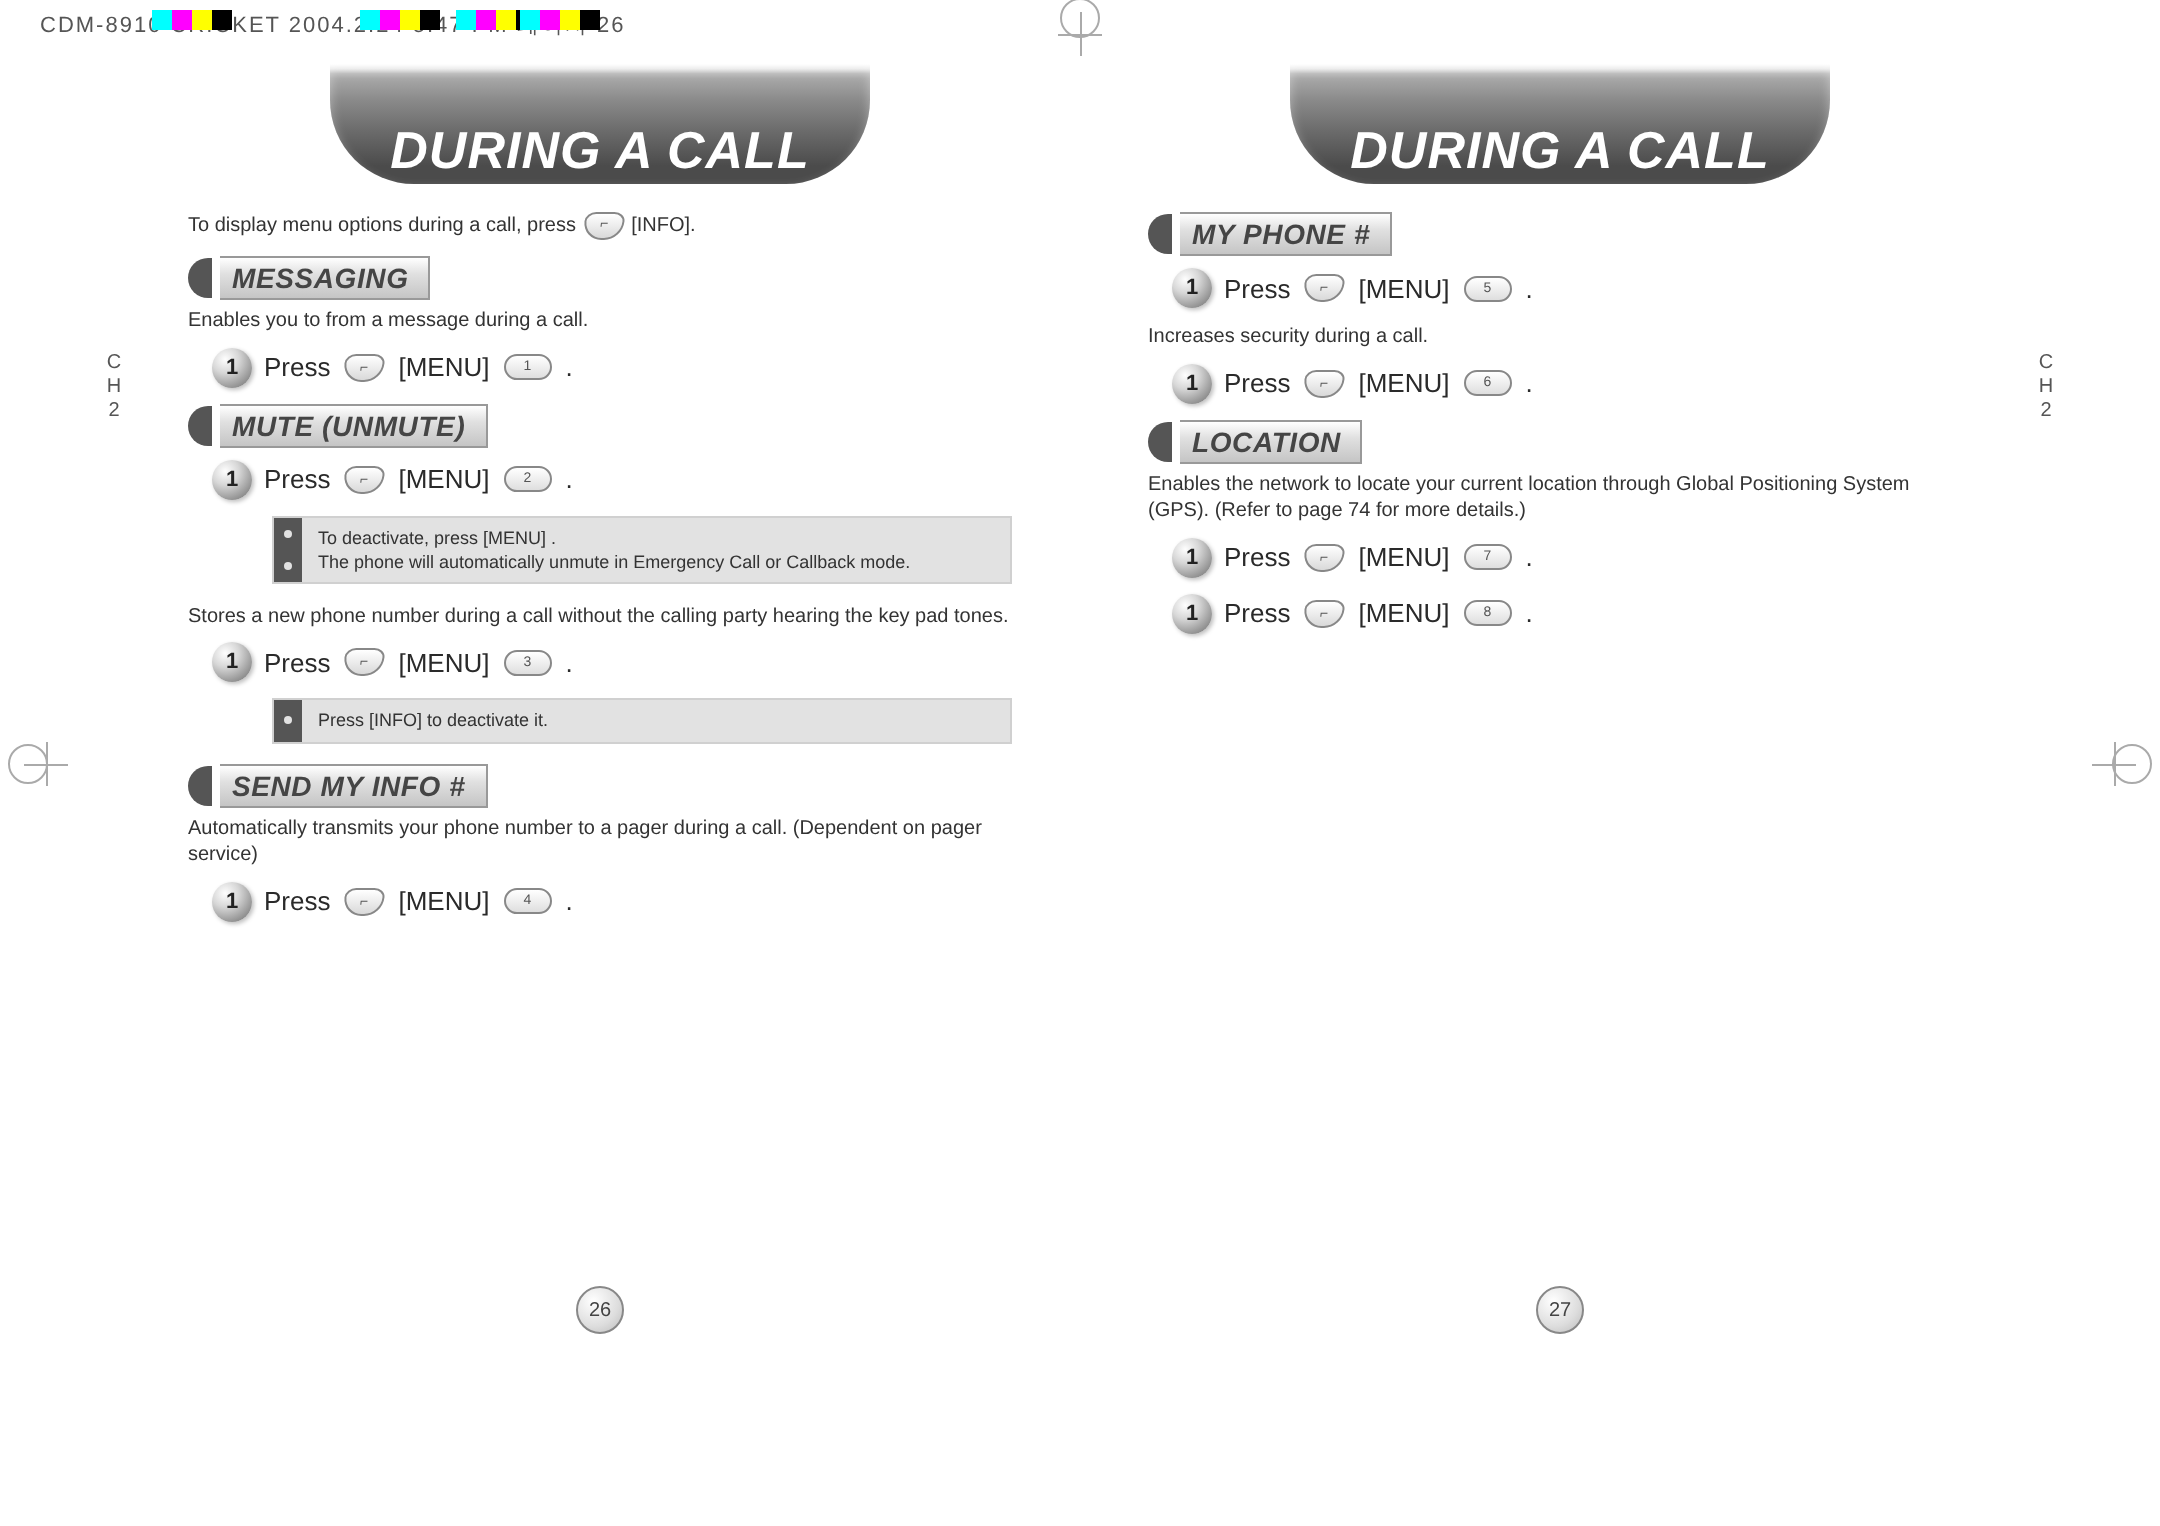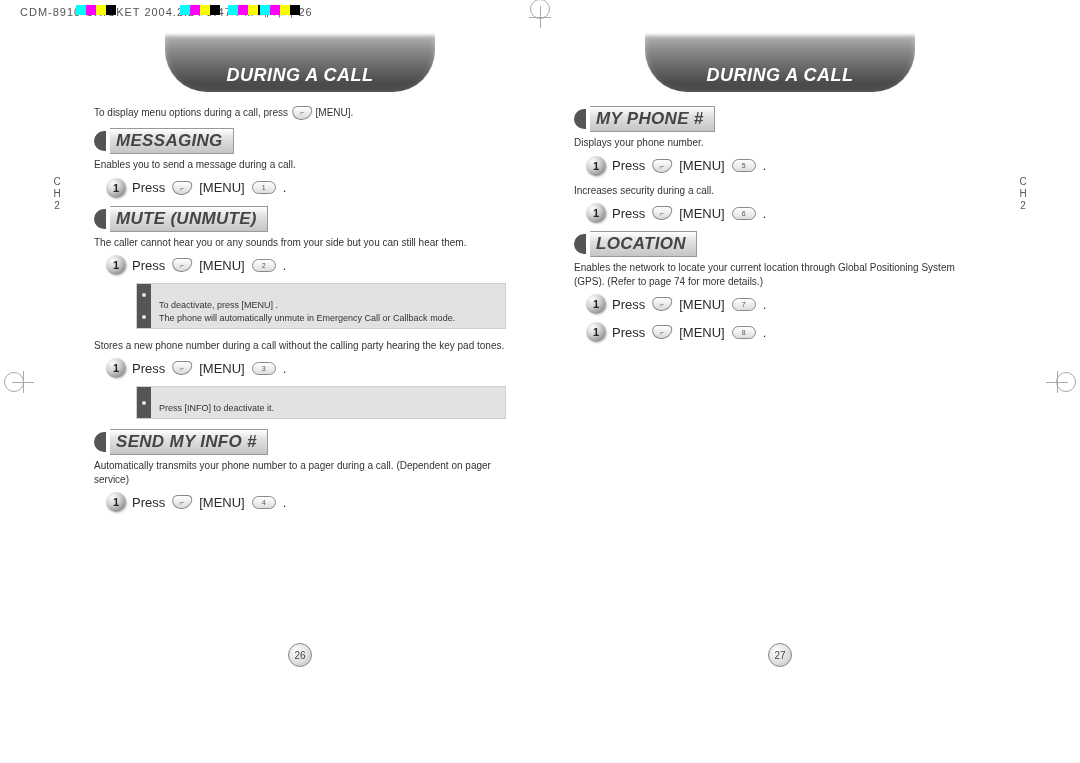--- a/index.html
+++ b/index.html
@@ -71,21 +71,21 @@
 
   .banner {
     margin: 4px auto 14px auto;
     width: 270px;
     height: 60px;
     border-radius: 0 0 42px 42px;
     background: linear-gradient(#fff 0%, #e8e8e8 4%, #cfcfcf 6%, #b7b7b7 8%, #a7a7a7 12%, #8a8a8a 30%, #6c6c6c 55%, #4b4b4b 85%);
     color: #fff;
     font-style: italic;
     font-weight: bold;
-    font-size: 18px;
+    font-size: 26px;
     text-align: center;
     line-height: 86px;
     letter-spacing: 0.5px;
     box-shadow: inset 0 3px 6px rgba(255,255,255,.4);
   }
 
   .body-text {
     font-size: 10px;
     color: #333;
     margin: 4px 0 6px 0;
@@ -104,21 +104,21 @@
     background: #555;
     border-radius: 12px 0 0 12px;
     flex: none;
   }
   .sec-label {
     background: linear-gradient(#fff, #e0e0e0 40%, #c5c5c5);
     border: 1px solid #999;
     border-left: none;
     font-weight: bold;
     font-style: italic;
-    font-size: 17px;
+    font-size: 14px;
     color: #454545;
     padding: 2px 10px 2px 6px;
     letter-spacing: 0.3px;
   }
 
   .step {
     display: flex;
     align-items: center;
     gap: 6px;
     margin: 6px 0 8px 30px;
@@ -170,21 +170,21 @@
     font-size: 9px;
     color: #333;
     position: relative;
   }
   .note-box .strip {
     position: absolute; left: 0; top: 0; bottom: 0; width: 14px;
     background: #555;
     display:flex; flex-direction:column; align-items:center; justify-content:space-around;
   }
   .note-box .strip .dot{ width:4px;height:4px;border-radius:50%;background:#e2e2e2;}
-  .note-box .txt { padding: 15px 8px 4px 22px; line-height: 1.35; }
+  .note-box .txt { padding: 4px 8px 4px 22px; line-height: 1.35; }
 
   .page-num {
     position: absolute;
     bottom: 6px;
     width: 22px; height: 22px;
     border: 1px solid #888;
     border-radius: 50%;
     background: radial-gradient(circle at 35% 30%, #fff, #ddd 60%, #bbb);
     font-size: 10px;
     color: #444;
@@ -242,41 +242,40 @@
   <div class="page left">
     <div class="chapter-tab" style="white-space:pre-line">C
 H
 2</div>
 
     <div class="banner">DURING A CALL</div>
 
     <div class="body-text">
       <span>To display menu options during a call, press</span>
       <span class="softkey">⌐</span>
-      <span>[MENU].</span>
+      <span>[INFO].</span>
     </div>
 
     <div class="section">
       <div class="half-circle"></div>
       <div class="sec-label">MESSAGING</div>
     </div>
-    <div class="body-text">Enables you to send a message during a call.</div>
+    <div class="body-text">Enables you to from a message during a call.</div>
     <div class="step">
       <div class="ball">1</div>
       <span>Press</span>
       <span class="softkey">⌐</span>
       <span>[MENU]</span>
       <span class="keycap">1</span>.
     </div>
 
     <div class="section">
       <div class="half-circle"></div>
       <div class="sec-label">MUTE (UNMUTE)</div>
     </div>
-    <div class="body-text">The caller cannot hear you or any sounds from your side but you can still hear them.</div>
     <div class="step">
       <div class="ball">1</div>
       <span>Press</span>
       <span class="softkey">⌐</span>
       <span>[MENU]</span>
       <span class="keycap">2</span>.
     </div>
     <div class="note-box">
       <div class="strip">
           <span class="dot"></span>
@@ -323,21 +322,20 @@
     <div class="chapter-tab" style="white-space:pre-line">C
 H
 2</div>
 
     <div class="banner">DURING A CALL</div>
 
     <div class="section">
       <div class="half-circle"></div>
       <div class="sec-label">MY PHONE #</div>
     </div>
-    <div class="body-text">Displays your phone number.</div>
     <div class="step">
       <div class="ball">1</div>
       <span>Press</span>
       <span class="softkey">⌐</span>
       <span>[MENU]</span>
       <span class="keycap">5</span>.
     </div>
 
     <div class="body-text">Increases security during a call.</div>
     <div class="step">

